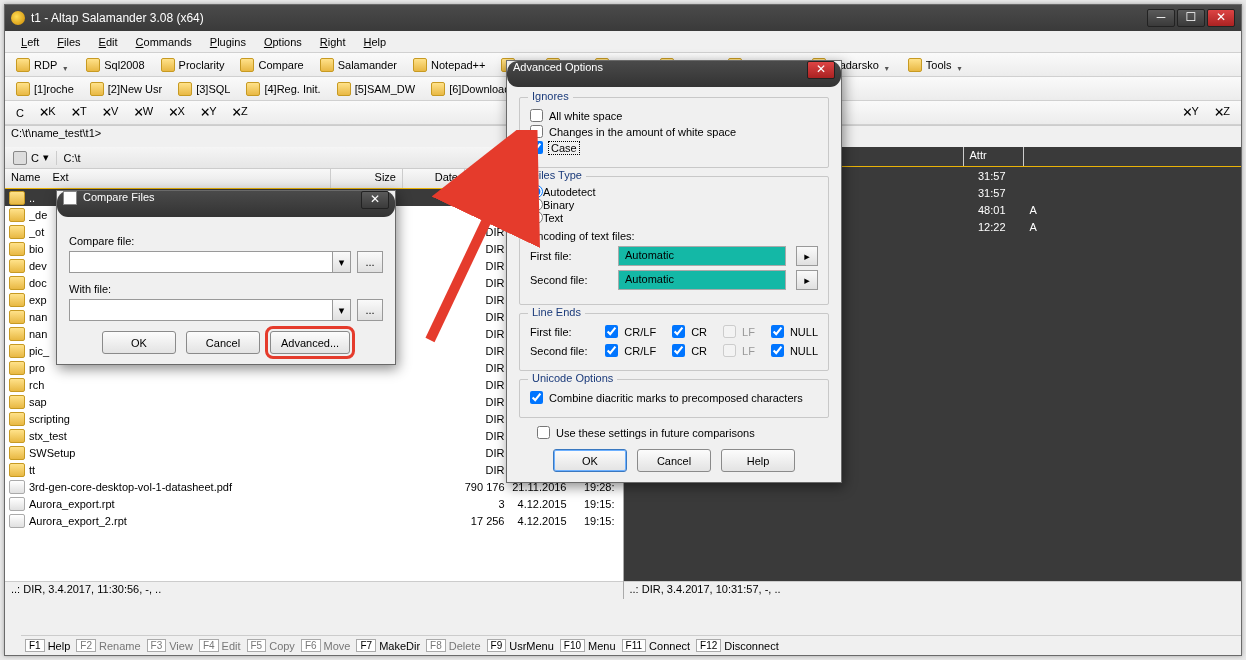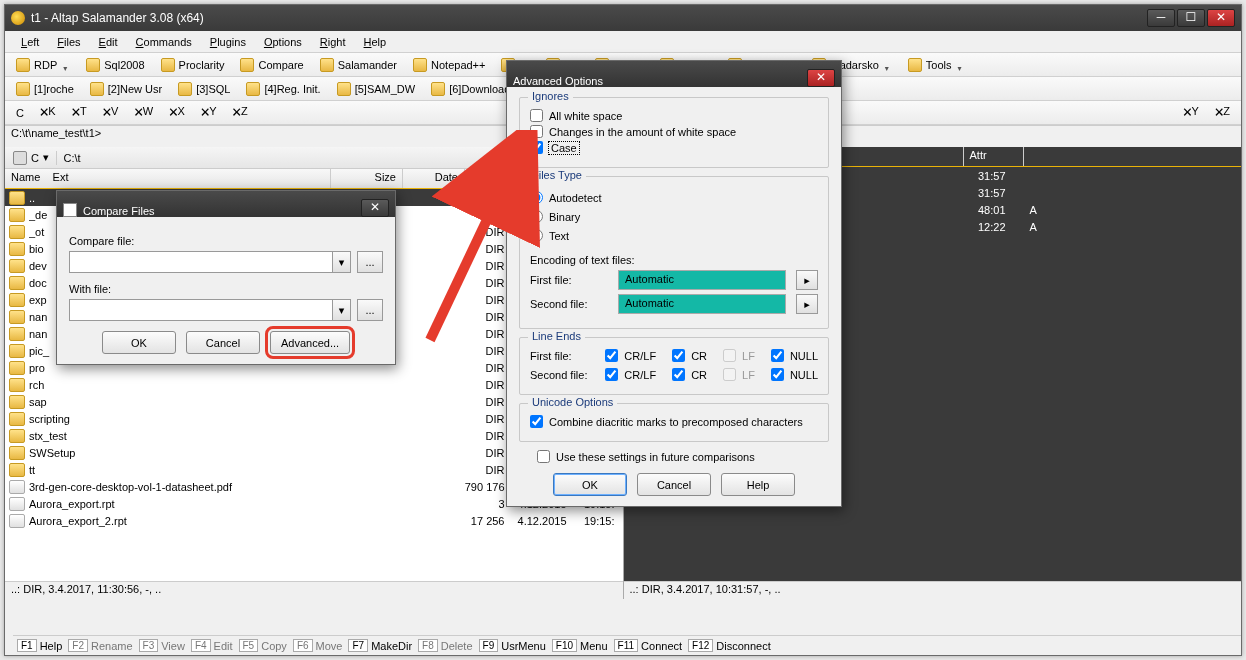--- a/index.html
+++ b/index.html
@@ -53,48 +53,48 @@
 .row .nm { flex: 1; white-space: nowrap; overflow: hidden; text-overflow: ellipsis; }
 .row .sz { width: 72px; text-align: right; }
 .row .dt { width: 62px; text-align: right; }
 .row .tm { width: 52px; text-align: right; padding-right: 4px; }
 .row.up { background: #3a3a3a; color: #fff; }
 .file-ico { background: linear-gradient(#fff,#e0e0e0); border: 1px solid #aaa; }
 
 
 .status { height: 18px; background: #f0f0f0; border-top: 1px solid #ccc; padding: 1px 6px; font-size: 11px; }
 .cmdline { height: 18px; background: #f0f0f0; border-top: 1px solid #ccc; padding: 1px 6px; }
-.fkeys { position: absolute; bottom: 0; left: 8px; right: 0; height: 20px; background: #f0f0f0; border-top: 1px solid #ccc; display: flex; align-items: center; padding: 0 4px; gap: 6px; }
+.fkeys { position: absolute; bottom: 0; left: 16px; right: 0; height: 20px; background: #f0f0f0; border-top: 1px solid #ccc; display: flex; align-items: center; padding: 0 4px; gap: 6px; }
 .fkey { display: inline-flex; align-items: center; gap: 3px; color: #777; }
 .fkey.ena { color: #000; }
 .fkey .kbox { border: 1px solid #aaa; padding: 0 3px; font-size: 10px; background: #fff; }
 
 
 .dialog { position: absolute; background: #f0f0f0; border: 1px solid #6a6a6a; box-shadow: 2px 4px 12px rgba(0,0,0,.45); }
-.dlg-title { height: 26px; background: linear-gradient(#4a4a4a,#333); color: #fff; display: flex; align-items: flex-end; padding: 0 6px; }
+.dlg-title { height: 26px; background: linear-gradient(#4a4a4a,#333); color: #fff; display: flex; align-items: flex-start; padding: 0 6px; border-radius: 11px; }
 .dlg-title .dti { width: 14px; height: 14px; background: #fff; border: 1px solid #888; margin-right: 6px; display:inline-block; }
 .dlg-title .dtt { flex: 1; }
 .dlg-close { margin-left: auto; }
 .dlg-body { padding: 10px 12px; }
 .dlg-label { margin: 8px 0 4px 0; }
 .dlg-row { display: flex; gap: 6px; margin-bottom: 10px; }
 .dlg-input { flex: 1; height: 22px; border: 1px solid #999; background: #fff; padding: 0 4px; }
 .dlg-combo-btn { width: 18px; border: 1px solid #999; background: linear-gradient(#fafafa,#e0e0e0); text-align: center; line-height: 20px; border-left: none; }
 .dlg-browse { width: 26px; height: 22px; border: 1px solid #999; background: linear-gradient(#fafafa,#e0e0e0); cursor: pointer; text-align: center; }
 .dlg-btns { display: flex; justify-content: center; gap: 10px; margin-top: 6px; }
 .btn { min-width: 74px; height: 23px; border: 1px solid #8a8a8a; background: linear-gradient(#fcfcfc,#e3e3e3); cursor: pointer; padding: 0 10px; border-radius: 3px; }
 .btn.default { border-color: #3a78c0; box-shadow: 0 0 0 1px #6cb0ff inset; }
 .btn.highlight { outline: 3px solid #e53b2c; outline-offset: 2px; }
 
 
 .group { border: 1px solid #c8c8c8; border-radius: 2px; padding: 8px 10px 10px 10px; margin-bottom: 8px; position: relative; }
 .group-title { position: absolute; top: -8px; left: 8px; background: #f0f0f0; padding: 0 4px; color: #1a3a7a; }
 .chk { display: flex; align-items: center; gap: 6px; margin: 3px 0; }
 .chk input { width: 13px; height: 13px; }
-.radio { display: flex; align-items: center; gap: 6px; margin: 6px 0; }
+.radio { display: flex; align-items: center; margin: 0 0; }
 .advrow { display: flex; align-items: center; gap: 10px; margin: 4px 0; }
 .advrow .lbl { width: 78px; }
 .advrow .val { flex: 1; border: 1px solid #aaa; background: #14b8a6; height: 20px; padding: 2px 6px; }
 .advrow .morebtn { width: 22px; height: 20px; border: 1px solid #999; background: linear-gradient(#fafafa,#e0e0e0); text-align: center; cursor: pointer; }
 .ckline { display: flex; align-items: center; gap: 16px; }
 .ckline .lbl { width: 78px; }
 
 
 .arrow { position: absolute; left: 420px; top: 130px; width: 120px; height: 220px; pointer-events: none; }
 

